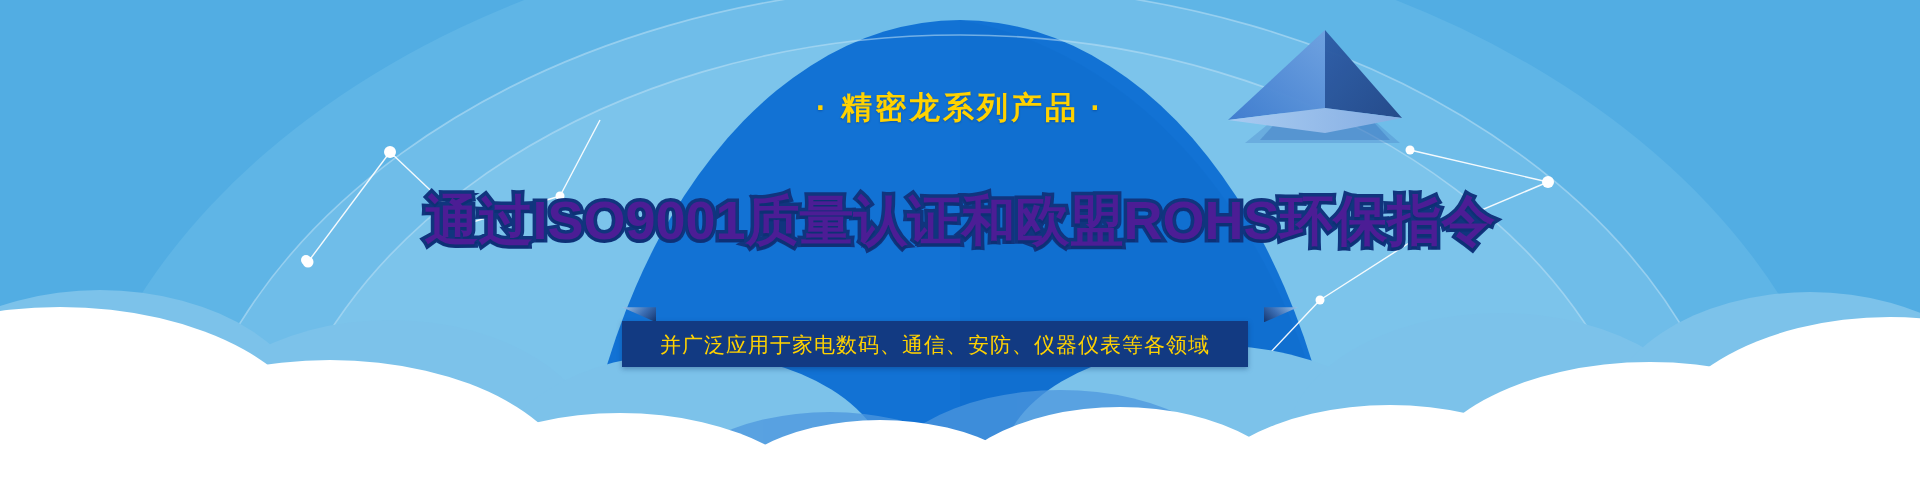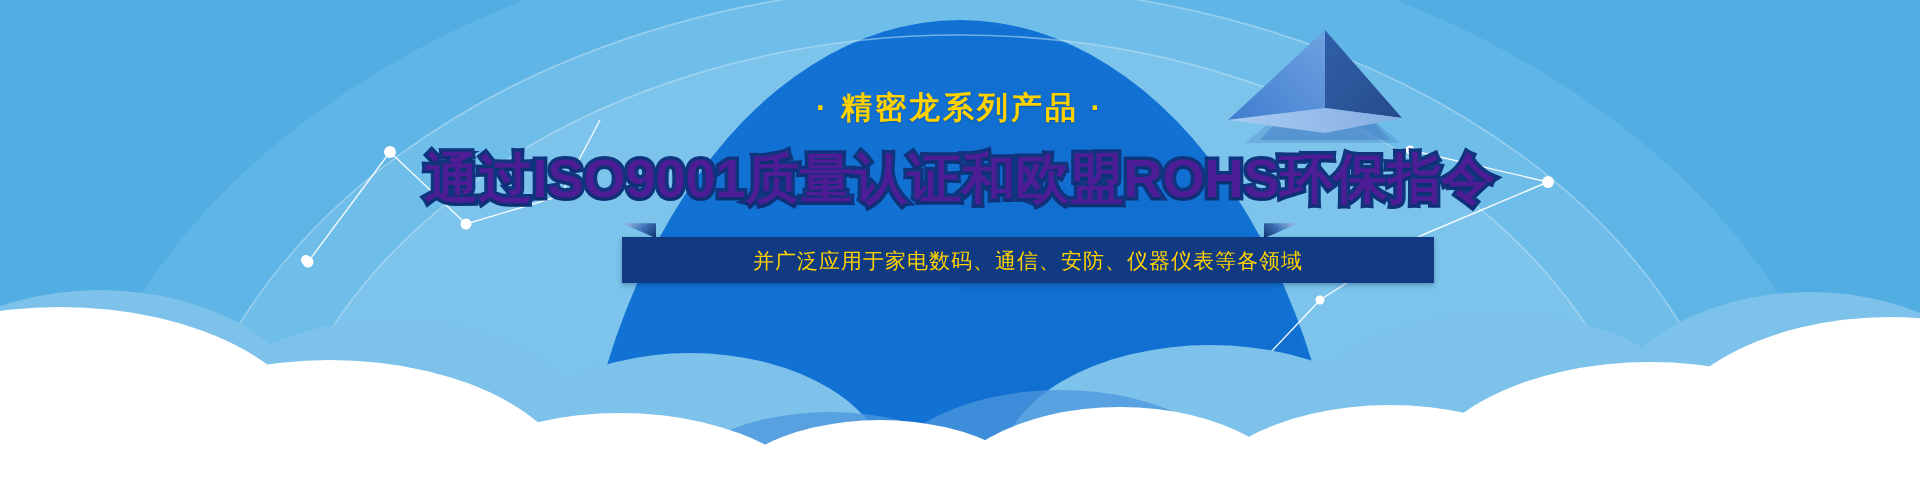--- a/index.html
+++ b/index.html
@@ -13,21 +13,21 @@
     position:relative;width:1920px;height:480px;overflow:hidden;
     background:#52ADE3;
   }
   .layer{position:absolute;left:0;top:0;width:1920px;height:480px;}
   svg.layer{display:block;}
 
   
   #copy{
     position:absolute;left:0;top:0;width:1920px;height:480px;
     display:flex;flex-direction:column;align-items:center;
-    z-index:40;pointer-events:none;
+    z-index:40;pointer-events:none;gap:42px;
   }
   #eyebrow{
     margin-top:92px;
     font-size:31px;font-weight:bold;color:#FFD200;
     letter-spacing:3px;line-height:1;
     white-space:nowrap;
     text-shadow:0 1px 2px rgba(10,40,90,.35);
   }
   #headline{
     margin-top:26px;
@@ -43,21 +43,21 @@
     width:676px;height:46px;
   }
   #ribbon-tab-l,#ribbon-tab-r{
     position:absolute;top:-14px;width:34px;height:15px;
   }
   #ribbon-tab-l{left:0;background:linear-gradient(135deg,#9FC4E8 0%,#3C6FB5 55%,#13356F 100%);
     clip-path:polygon(0 0,100% 100%,100% 0);}
   #ribbon-tab-r{right:0;background:linear-gradient(225deg,#9FC4E8 0%,#3C6FB5 55%,#13356F 100%);
     clip-path:polygon(0 100%,0 0,100% 0);}
   #ribbon{
-    position:absolute;left:0;top:0;width:812px;height:46px;
+    position:absolute;left:0;top:0;width:626px;height:46px;
     background:#123A82;
     display:flex;align-items:center;justify-content:center;
     box-shadow:0 2px 5px rgba(10,40,95,.35);
   }
   #ribbon-text{
     font-size:21px;color:#FFD200;letter-spacing:1px;white-space:nowrap;line-height:1;
   }
 </style>
 </head>
 <body>

